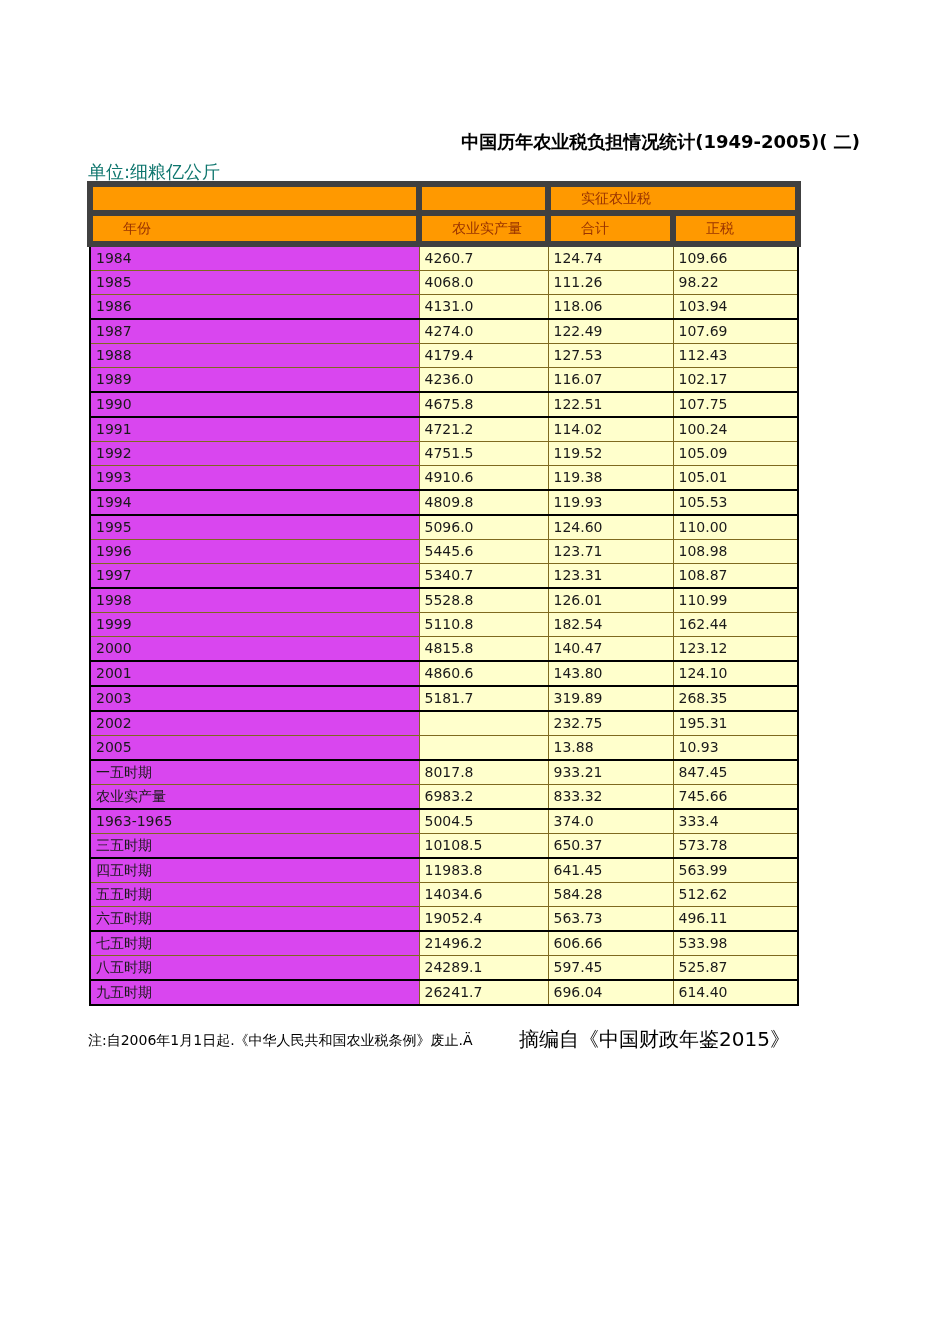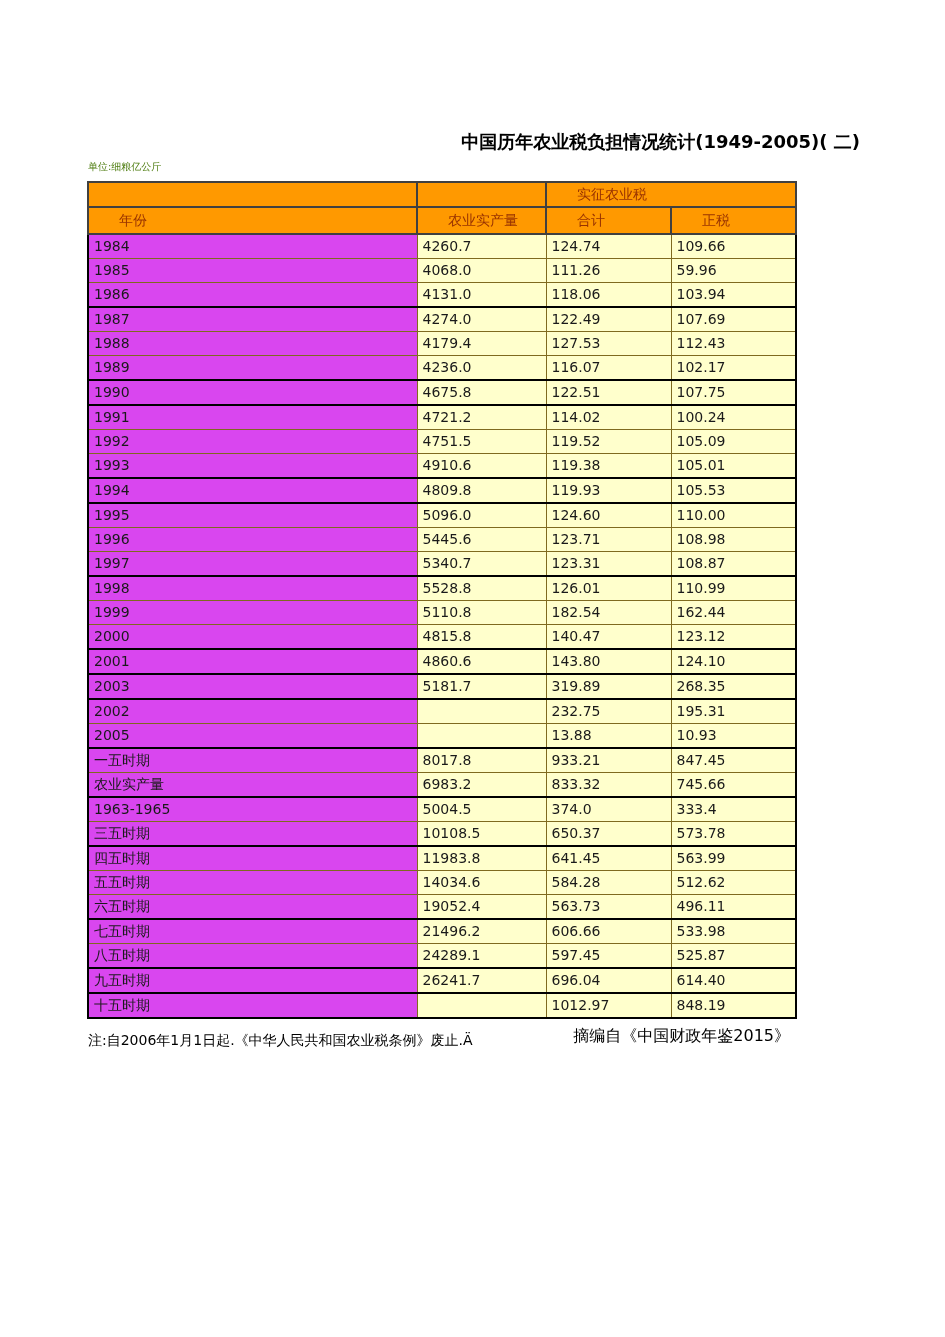--- a/index.html
+++ b/index.html
@@ -36,22 +36,22 @@
     letter-spacing: 0px;
     color: #000000;
     white-space: nowrap;
   }
 
   
   .unit-caption {
     position: absolute;
     left: 88px;
     top: 156px;
-    font-size: 10px;
-    color: #4d7c0f;
+    font-size: 18px;
+    color: #0f766e;
     white-space: nowrap;
   }
 
   
   .tbl-wrap {
     position: absolute;
     left: 87px;
     top: 177px;
   }
   table.data {
@@ -75,21 +75,21 @@
     text-align: left;
     box-sizing: border-box;
     overflow: hidden;
     white-space: nowrap;
   }
 
   
   table.data thead th {
     background: #ff9900;
     color: #993300;
-    border: 2px solid #404040;
+    border: 6px solid #404040;
     padding-left: 30px;
   }
   table.data thead th.blank-top {
     background: #ff9900;
   }
   table.data thead tr.r1 th { height: 23px; line-height: 23px; }
   table.data thead tr.r2 th { height: 25px; line-height: 25px; margin-left: 16px; }
 
   
   .tbl-wrap { outline: none; }
@@ -117,21 +117,21 @@
     color: #000000;
     white-space: nowrap;
     margin-top: 48px;
   }
   .source {
     position: absolute;
     left: 0;
     top: 1022px;
     width: 790px;
     text-align: right;
-    font-size: 16px;
+    font-size: 20px;
     color: #000000;
     white-space: nowrap;
   }
 </style>
 </head>
 <body>
 
 <div class="sheet">
 
   <div class="title">中国历年农业税负担情况统计(1949-2005)( 二)</div>
@@ -163,21 +163,21 @@
           <tr>
             <td class="label-cell">1984</td>
             <td class="num-cell">4260.7</td>
             <td class="num-cell">124.74</td>
             <td class="num-cell">109.66</td>
           </tr>
           <tr>
             <td class="label-cell">1985</td>
             <td class="num-cell">4068.0</td>
             <td class="num-cell">111.26</td>
-            <td class="num-cell">59.96</td>
+            <td class="num-cell">98.22</td>
           </tr>
           <tr class="thick-bottom">
             <td class="label-cell">1986</td>
             <td class="num-cell">4131.0</td>
             <td class="num-cell">118.06</td>
             <td class="num-cell">103.94</td>
           </tr>
           <tr>
             <td class="label-cell">1987</td>
             <td class="num-cell">4274.0</td>
@@ -339,26 +339,20 @@
             <td class="num-cell">24289.1</td>
             <td class="num-cell">597.45</td>
             <td class="num-cell">525.87</td>
           </tr>
           <tr class="thick-bottom">
             <td class="label-cell">九五时期</td>
             <td class="num-cell">26241.7</td>
             <td class="num-cell">696.04</td>
             <td class="num-cell">614.40</td>
           </tr>
-          <tr class="thick-bottom">
-            <td class="label-cell">十五时期</td>
-            <td class="num-cell"></td>
-            <td class="num-cell">1012.97</td>
-            <td class="num-cell">848.19</td>
-          </tr>
         </tbody>
     </table>
   </div>
 
   <div class="note">注:自2006年1月1日起.《中华人民共和国农业税条例》废止.Ä</div>
 
   <div class="source">摘编自《中国财政年鉴2015》</div>
 
 </div>
 

